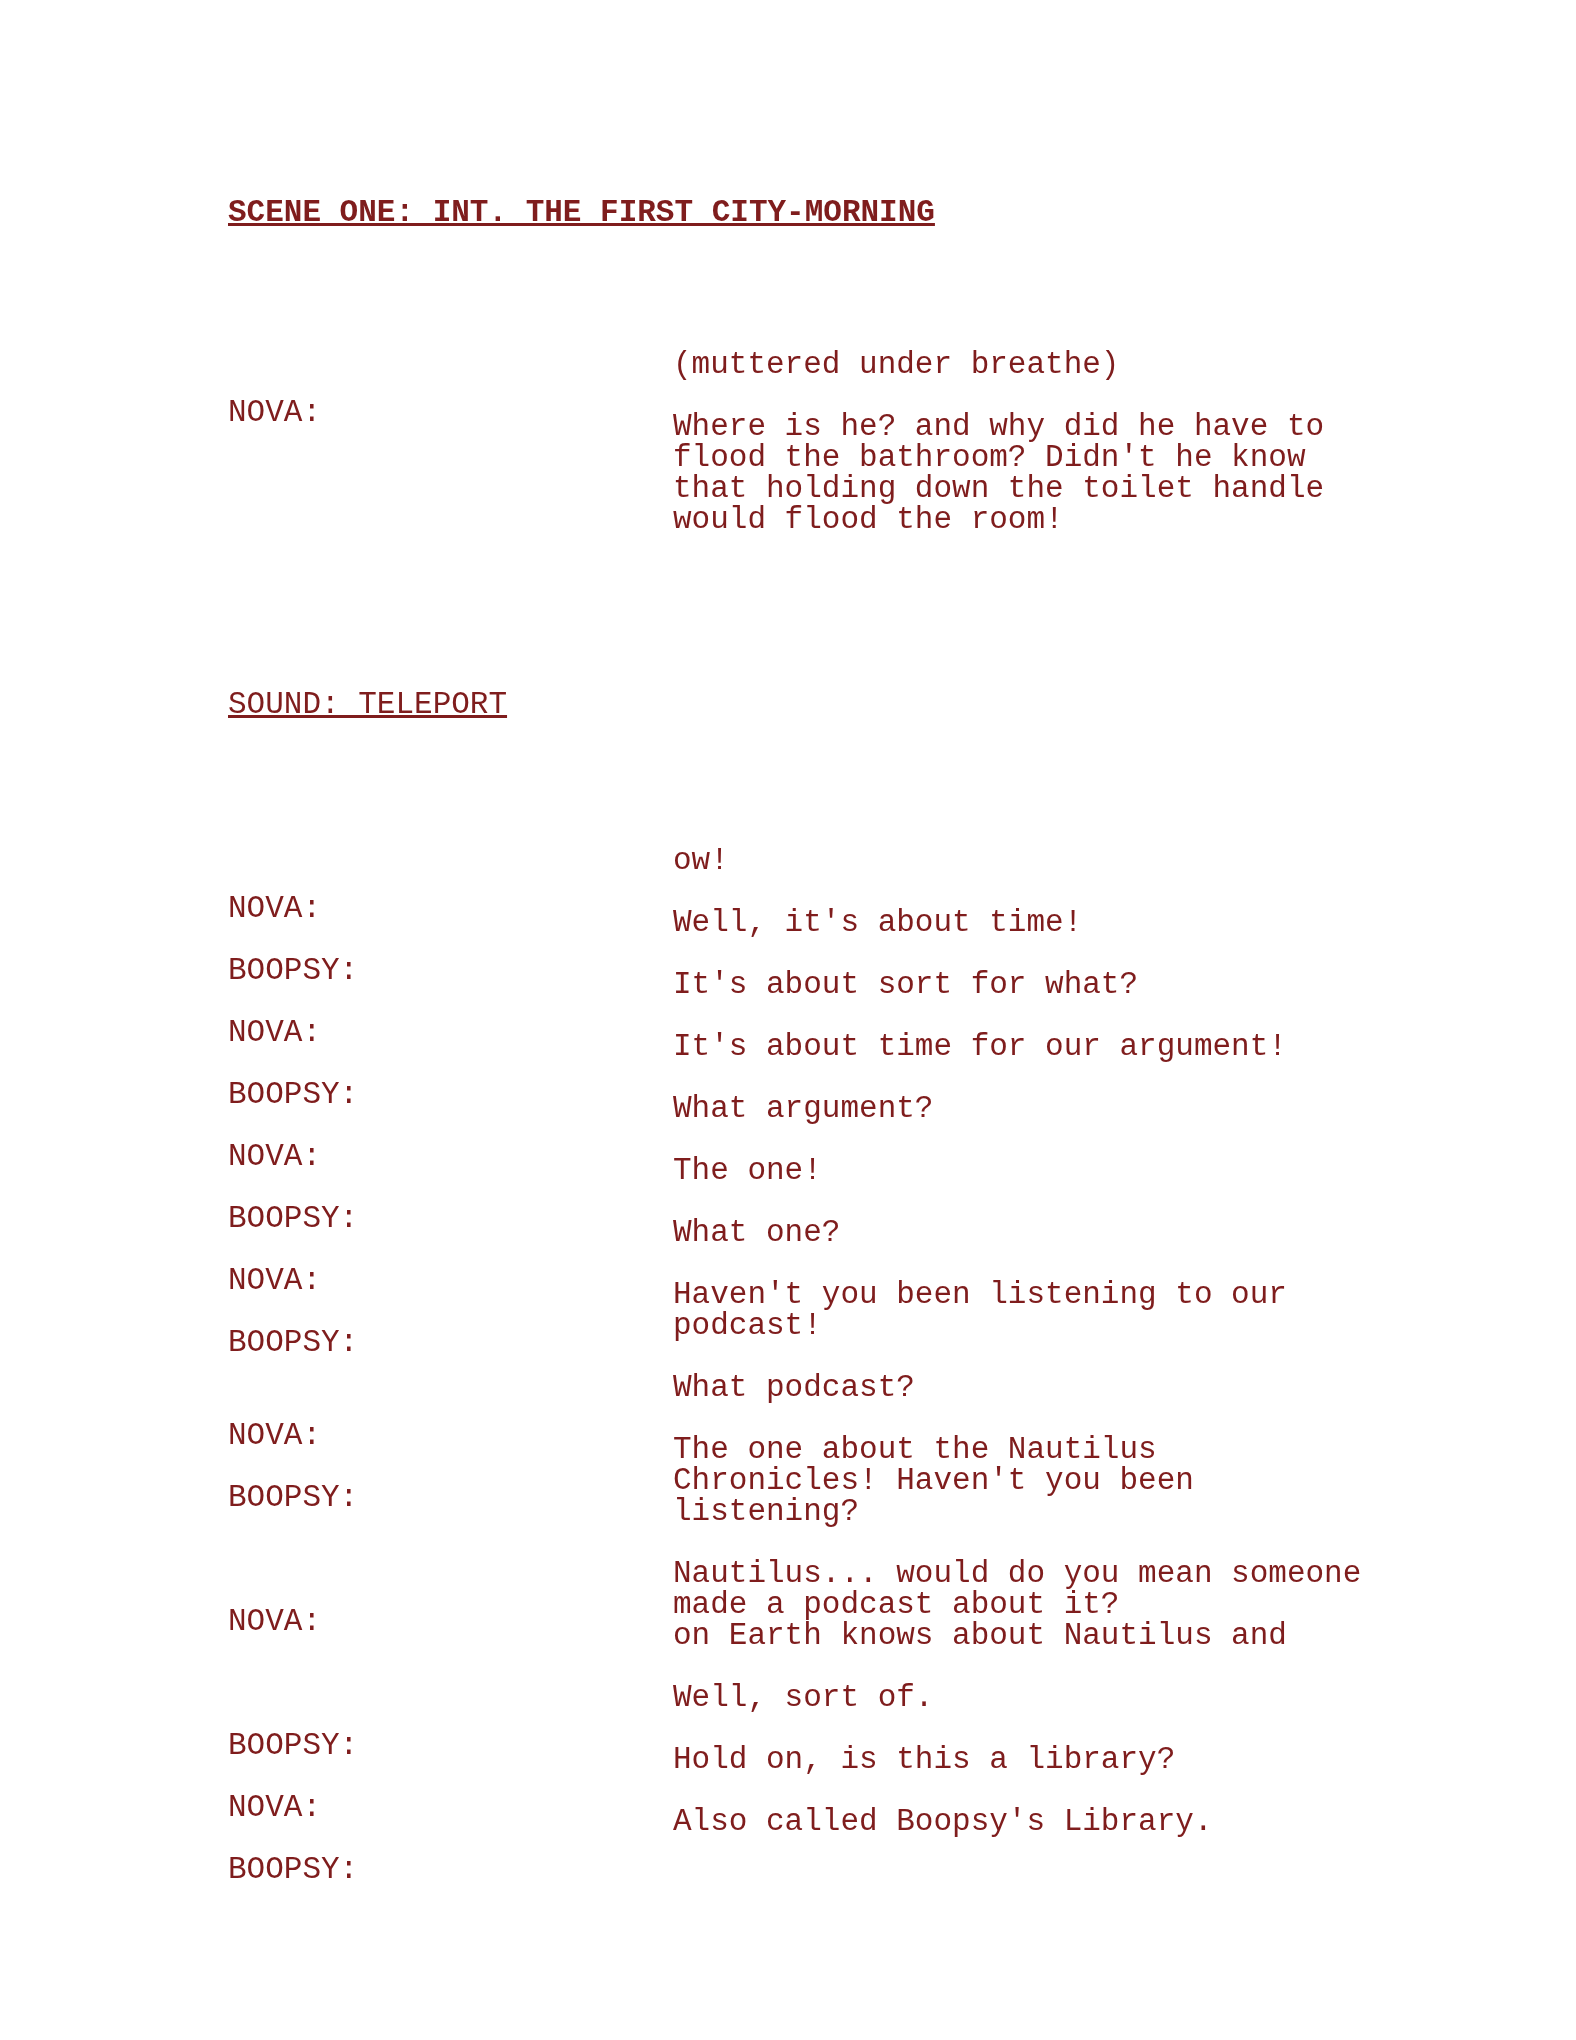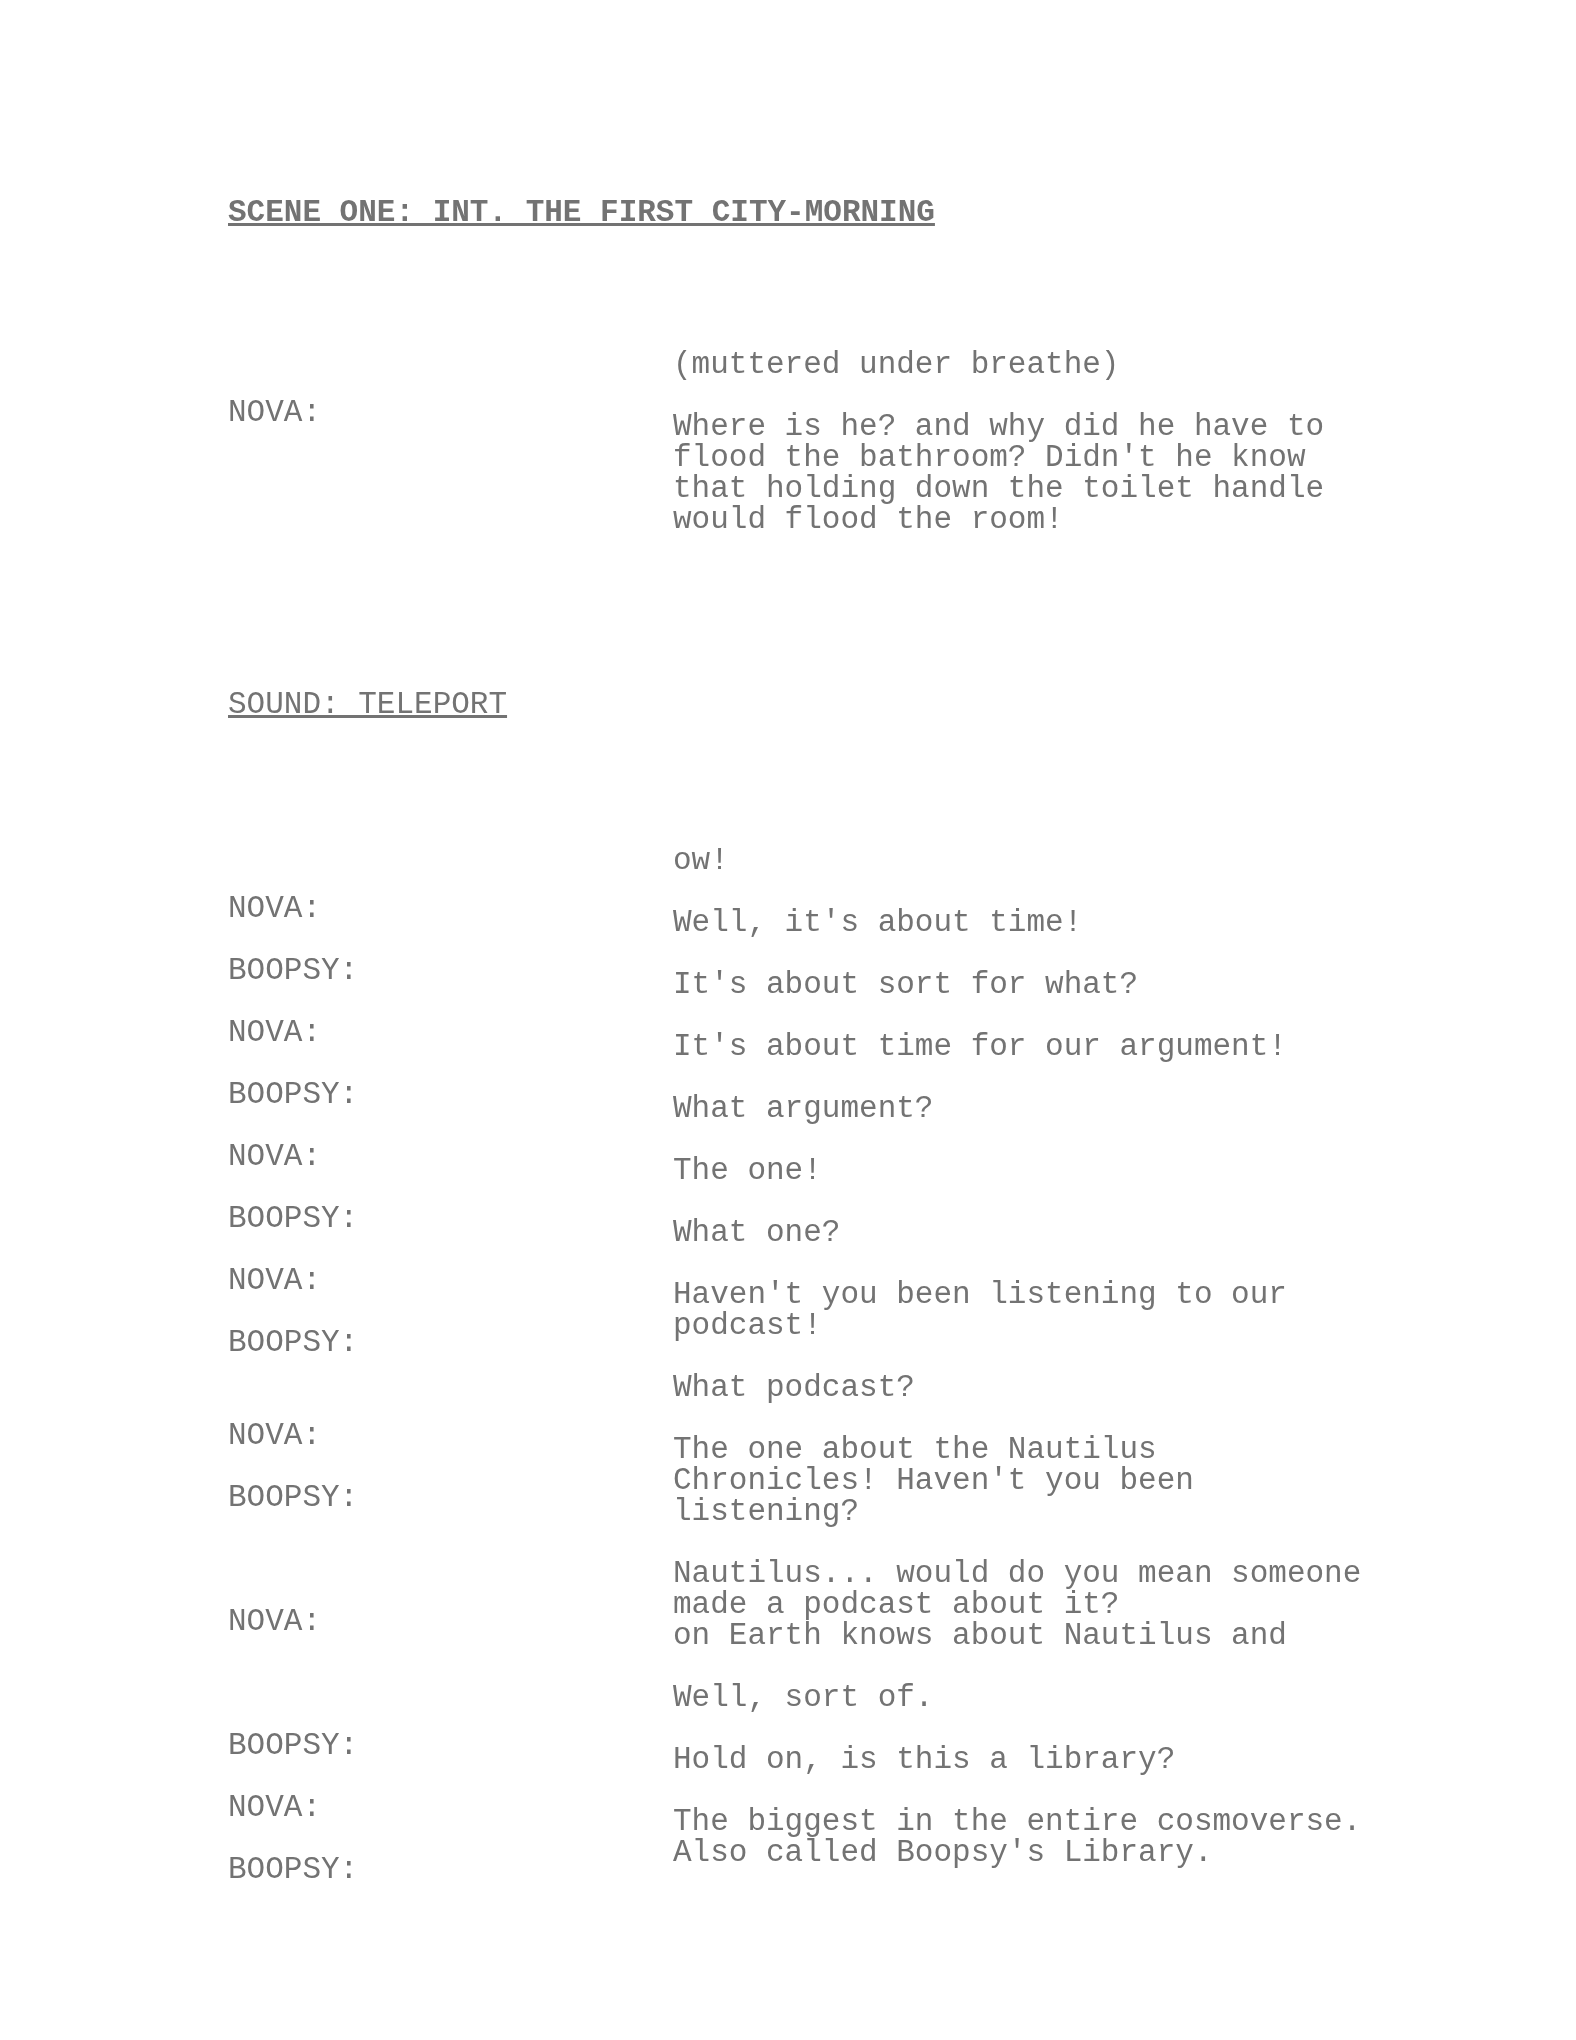--- a/index.html
+++ b/index.html
@@ -5,21 +5,21 @@
   html, body {
     margin: 0;
     padding: 0;
     background: #ffffff;
   }
   .page {
     position: relative;
     width: 1576px;
     height: 2040px;
     background: #ffffff;
-    color: #737373;
+    color: #7f1d1d;
     font-family: "Liberation Mono", "DejaVu Sans Mono", monospace;
     font-size: 31px;
     line-height: 31px;
     overflow: hidden;
   }
   .block {
     position: absolute;
     left: 228px;
     right: 60px;
     white-space: pre;
@@ -64,14 +64,14 @@
     <div class="block dialogue" style="top: 1031px;"><span class="speaker">BOOPSY:</span><div class="speech"><div class="line">It's about time for our argument!</div></div></div>
     <div class="block dialogue" style="top: 1093px;"><span class="speaker">NOVA:</span><div class="speech"><div class="line">What argument?</div></div></div>
     <div class="block dialogue" style="top: 1155px;"><span class="speaker">BOOPSY:</span><div class="speech"><div class="line">The one!</div></div></div>
     <div class="block dialogue" style="top: 1217px;"><span class="speaker">NOVA:</span><div class="speech"><div class="line">What one?</div></div></div>
     <div class="block dialogue" style="top: 1279px;"><span class="speaker">BOOPSY:</span><div class="speech"><div class="line">Haven't you been listening to our</div><div class="line">podcast!</div></div></div>
     <div class="block dialogue" style="top: 1372px;"><span class="speaker">NOVA:</span><div class="speech"><div class="line">What podcast?</div></div></div>
     <div class="block dialogue" style="top: 1434px;"><span class="speaker">BOOPSY:</span><div class="speech"><div class="line">The one about the Nautilus</div><div class="line">Chronicles! Haven't you been</div><div class="line">listening?</div></div></div>
     <div class="block dialogue" style="top: 1558px;"><span class="speaker">NOVA:</span><div class="speech"><div class="line">Nautilus... would do you mean someone</div><div class="line">made a podcast about it?</div><div class="line">on Earth knows about Nautilus and</div></div></div>
     <div class="block dialogue" style="top: 1682px;"><span class="speaker">BOOPSY:</span><div class="speech"><div class="line">Well, sort of.</div></div></div>
     <div class="block dialogue" style="top: 1744px;"><span class="speaker">NOVA:</span><div class="speech"><div class="line">Hold on, is this a library?</div></div></div>
-    <div class="block dialogue" style="top: 1806px;"><span class="speaker">BOOPSY:</span><div class="speech"><div class="line">The biggest in the entire cosmoverse.</div><div class="line">Also called Boopsy's Library.</div></div></div>
+    <div class="block dialogue" style="top: 1806px;"><span class="speaker">BOOPSY:</span><div class="speech"><div class="line">Also called Boopsy's Library.</div></div></div>
   </main>
 
 </body></html>

